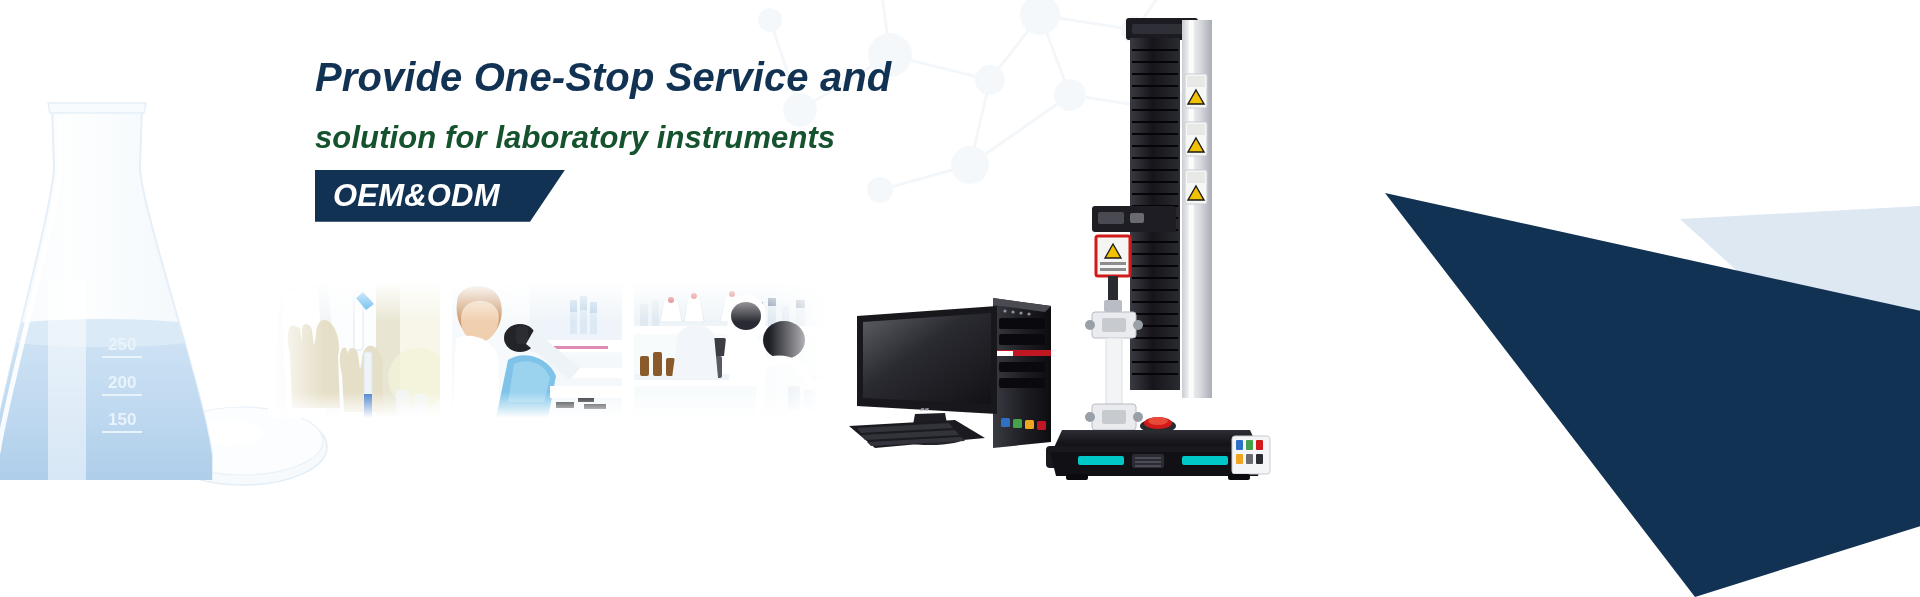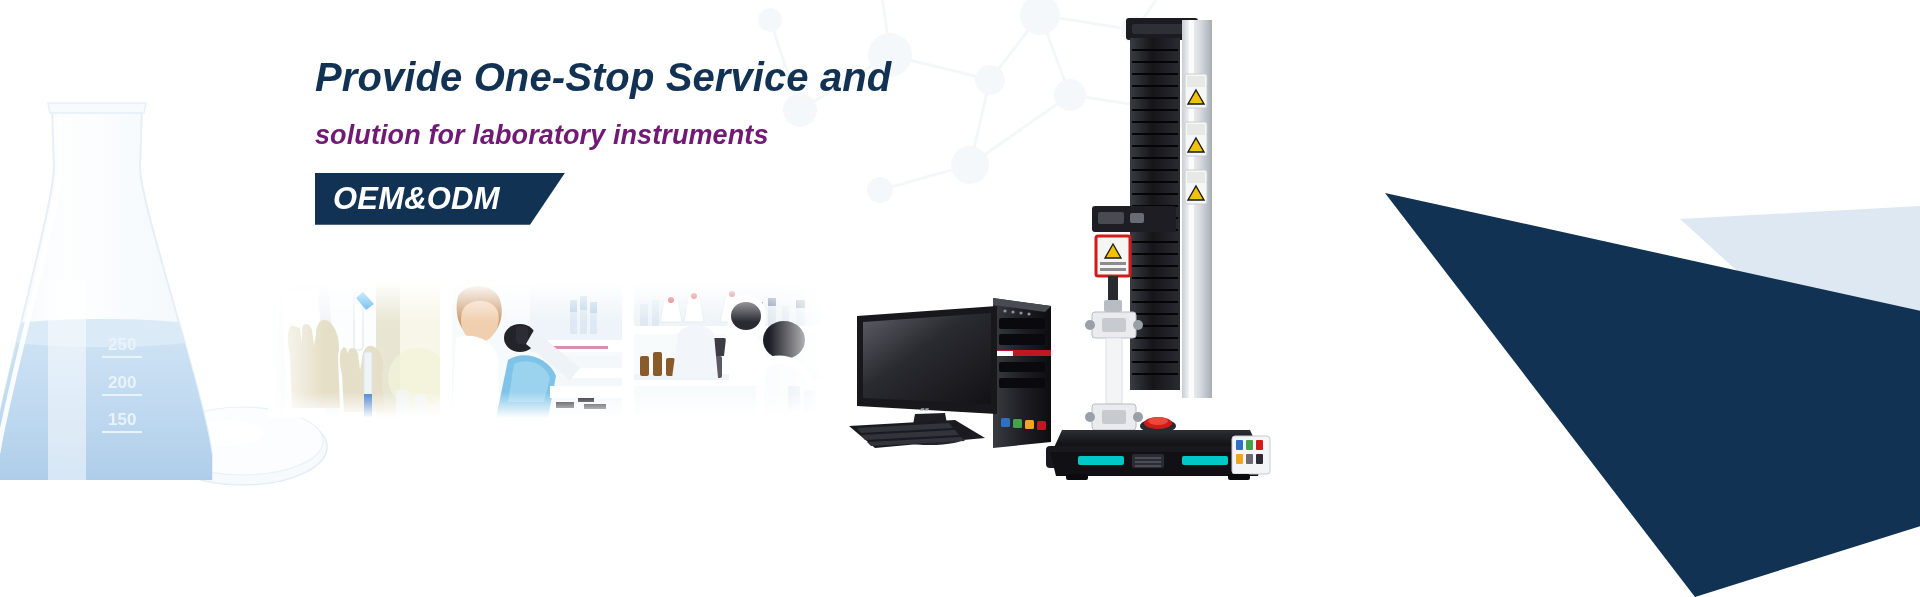--- a/index.html
+++ b/index.html
@@ -21,24 +21,24 @@
   .petri { position:absolute; left:168px; top:300px; width:170px; height:92px; }
 
   
   .copy { position:absolute; left:315px; top:52px; width:640px; }
   .line1 {
     font-size:40px; font-style:italic; font-weight:bold;
     color:#123253; letter-spacing:.1px; line-height:1.25; white-space:nowrap;
   }
   .line2 {
     margin-top:17px;
-    font-size:27px; font-style:italic; font-weight:bold;
-    color:#701a75; letter-spacing:.1px; line-height:1.25; white-space:nowrap;
-  }
-  .badge-wrap { margin-top:20px; position:relative; height:44px; width:250px; }
+    font-size:31px; font-style:italic; font-weight:bold;
+    color:#14532d; letter-spacing:.1px; line-height:1.25; white-space:nowrap;
+  }
+  .badge-wrap { margin-top:12px; position:relative; height:44px; width:250px; }
   .badge-shape {
     position:absolute; left:0; top:0; width:250px; height:52px;
     background:#123253;
     clip-path:polygon(0 0, 100% 0, 86% 100%, 0 100%);
   }
   .badge-label {
     position:absolute; left:18px; top:0; height:52px; line-height:52px;
     font-size:31px; font-style:italic; font-weight:bold;
     color:#ffffff; letter-spacing:.2px; white-space:nowrap;
   }

